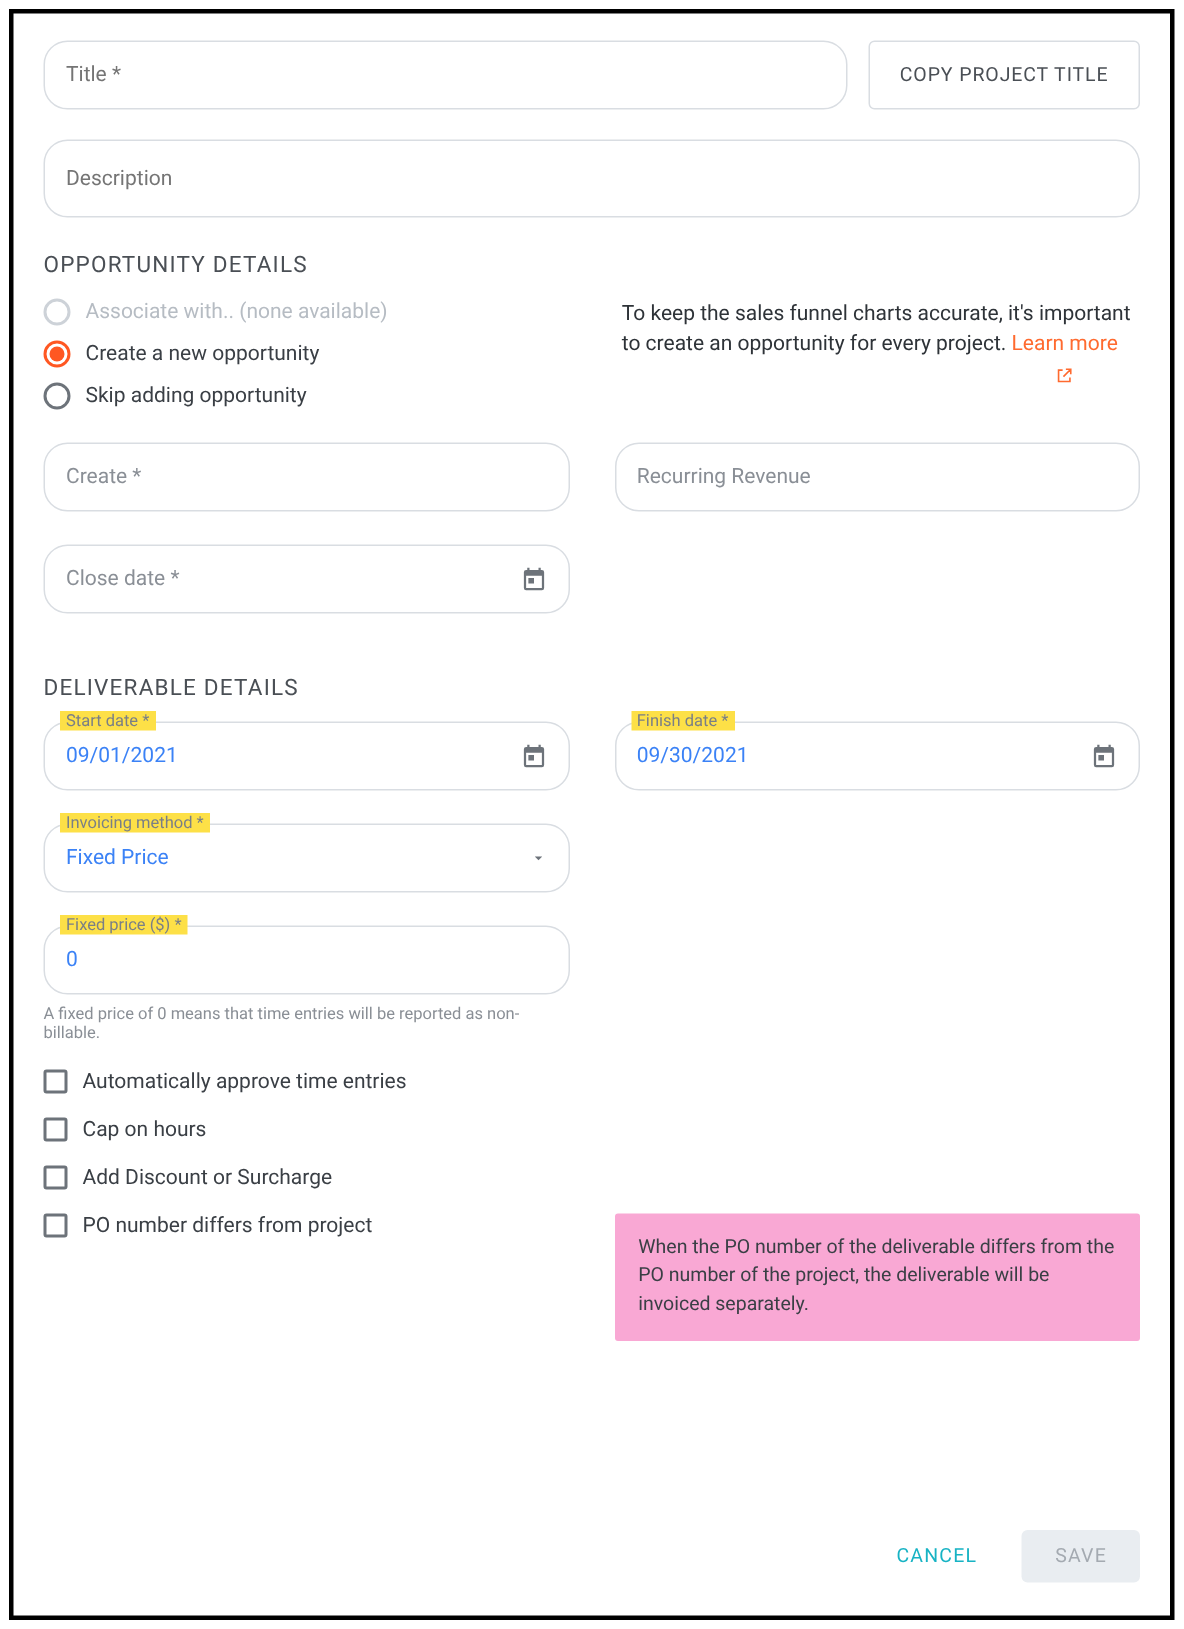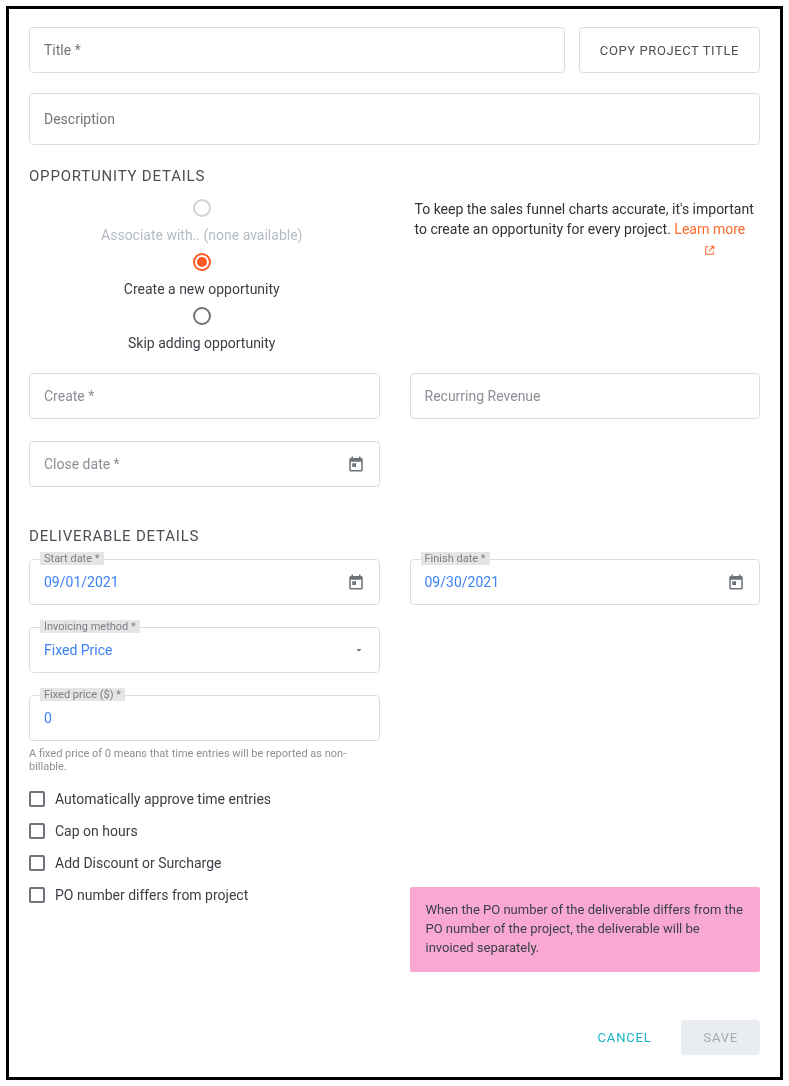--- a/index.html
+++ b/index.html
@@ -5,44 +5,44 @@
   * { box-sizing: border-box; margin: 0; padding: 0; font-family: -apple-system, BlinkMacSystemFont, "Segoe UI", Roboto, Arial, sans-serif; }
   body { background: #fff; padding: 6px; width: 789px; }
   .frame { border: 3px solid #000; padding: 18px 20px 22px 20px; min-height: 1074px; position: relative; display: flex; flex-direction: column; }
   .content { flex: 1; }
   .row { display: flex; gap: 16px; align-items: flex-start; }
   .col { flex: 1; min-width: 0; }
   .title-row { display: flex; gap: 14px; margin-bottom: 20px; }
   .field {
     position: relative;
     border: 1px solid #d9dde2;
-    border-radius: 4px;
+    border-radius: 16px;
     background: #fff;
     padding: 0 14px;
     height: 46px;
     display: flex;
     align-items: center;
     justify-content: flex-end;
   }
   .field.multiline { height: 52px; }
   .field .placeholder, .field input {
     color: #8a8f96; font-size: 14px; border: none; outline: none; width: 100%; background: transparent;
   }
   .field .value { color: #3b82f6; font-size: 14px; flex: 1; }
   .field .end-icon { color: #6d737a; display:flex; align-items:center; }
-  .floating { position: absolute; top: -8px; left: 10px; background:#e5e5e5; padding:0 4px; font-size: 11px; color:#7a7f86; }
+  .floating { position: absolute; top: -8px; left: 10px; background:#fde047; padding:0 4px; font-size: 11px; color:#7a7f86; }
   .btn-outline {
     border: 1px solid #d9dde2; border-radius: 4px; background:#fff; padding: 0 20px; height: 46px;
     display:flex; align-items:center; justify-content:center; color:#4a4f55; font-size: 13px; letter-spacing: .6px; cursor:pointer;
   }
   .section-title {
     font-size: 15px; letter-spacing: .8px; color:#4a4f55; margin: 22px 0 14px 0;
   }
   .radio-list { display:flex; flex-direction:column; gap:10px; }
-  .radio-item { display:flex; align-items:center; gap:10px; font-size:14px; color:#3a3f45;flex-direction:column; }
+  .radio-item { display:flex; align-items:center; gap:10px; font-size:14px; color:#3a3f45; }
   .radio-item.disabled { color:#b6bcc3; }
   .radio {
     width:18px; height:18px; border:2px solid #6d737a; border-radius:50%; display:flex; align-items:center; justify-content:center; flex-shrink:0; background:#fff;
   }
   .radio.disabled { border-color:#cdd2d8; }
   .radio.selected { border-color:#ff5722; }
   .radio.selected::after { content:''; width:10px; height:10px; border-radius:50%; background:#ff5722; }
   .info-text { font-size:14px; color:#2e3338; line-height:1.45; }
   .learn-more { color:#ff6a2f; text-decoration:none; display:inline-flex; align-items:center; gap:4px;flex-direction:column; }
   .ext-icon { width:13px; height:13px; }

